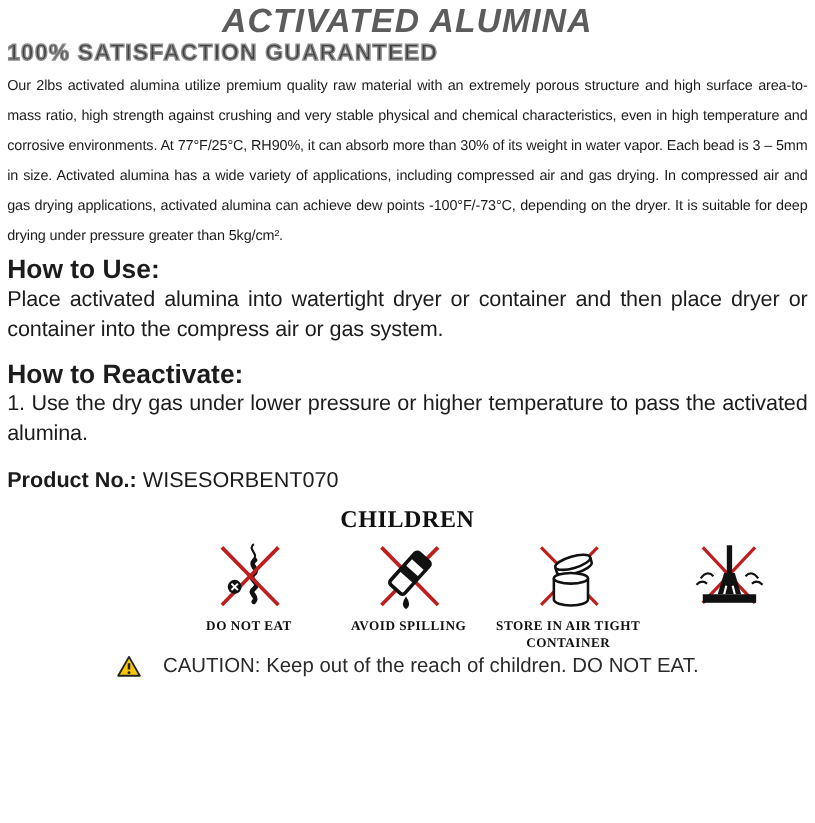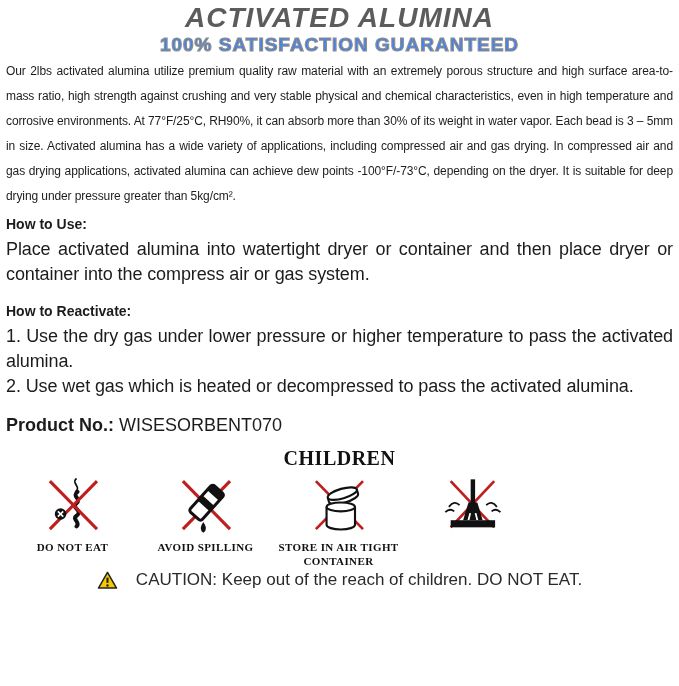--- a/index.html
+++ b/index.html
@@ -18,40 +18,39 @@
     margin:0;
     text-align:center;
     font-size:28px;
     line-height:32px;
     font-weight:bold;
     font-style:italic;
     letter-spacing:1px;
     color:#5c5c5c;
   }
   .subtitle{
-    text-align:center;
     font-size:19px;
     line-height:21px;
     font-weight:bold;
     letter-spacing:1px;
-    color:#3b82f6;
+    color:#404040;
     -webkit-text-stroke:1.2px #8d8d8d;
     text-shadow:0 0 0 #fff;
     margin-bottom:4px;
   }
   .desc{
     margin:0;
     font-size:12px;
     line-height:25px;
     text-align:justify;
     letter-spacing:-0.1px;
   }
   .sec-heading{
     margin:3px 0 0 0;
-    font-size:14px;
+    font-size:22px;
     line-height:25px;
     font-weight:bold;
   }
   .sec-heading.reactivate{margin-top:12px;}
   .sec-body{
     margin:0;
     font-size:18px;
     line-height:25px;
     text-align:justify;
     letter-spacing:-0.1px;
@@ -68,21 +67,21 @@
     font-family:"Liberation Serif",serif;
     font-weight:bold;
     font-size:20px;
     line-height:24px;
     letter-spacing:0.5px;
     color:#111;
   }
   .warning-row{
     margin-top:4px;
     display:flex;
-    justify-content:flex-start;
+    justify-content:flex-end;
     align-items:flex-start;
   }
   .warn-item{
     width:133px;
     display:flex;
     flex-direction:column;
     align-items:center;
   }
   .warn-icon{width:72px;height:64px;}
   .warn-icon svg{width:72px;height:64px;display:block;}
@@ -120,21 +119,20 @@
   <p class="desc">Our 2lbs activated alumina utilize premium quality raw material with an extremely porous structure and high surface area-to-mass ratio, high strength against crushing and very stable physical and chemical characteristics, even in high temperature and corrosive environments. At 77°F/25°C, RH90%, it can absorb more than 30% of its weight in water vapor. Each bead is 3 – 5mm in size. Activated alumina has a wide variety of applications, including compressed air and gas drying. In compressed air and gas drying applications, activated alumina can achieve dew points -100°F/-73°C, depending on the dryer. It is suitable for deep drying under pressure greater than 5kg/cm².</p>
 
   <section>
     <h2 class="sec-heading">How to Use:</h2>
     <p class="sec-body">Place activated alumina into watertight dryer or container and then place dryer or container into the compress air or gas system.</p>
   </section>
 
   <section>
     <h2 class="sec-heading reactivate">How to Reactivate:</h2>
     <p class="sec-body">1. Use the dry gas under lower pressure or higher temperature to pass the activated alumina.</p>
-    <p class="sec-body">2. Use wet gas which is heated or decompressed to pass the activated alumina.</p>
   </section>
 
   <div class="product-no">
     <span class="label">Product No.:</span>
     <span>WISESORBENT070</span>
   </div>
 
   <div class="warning-heading">CHILDREN</div>
 
   <div class="warning-row">

